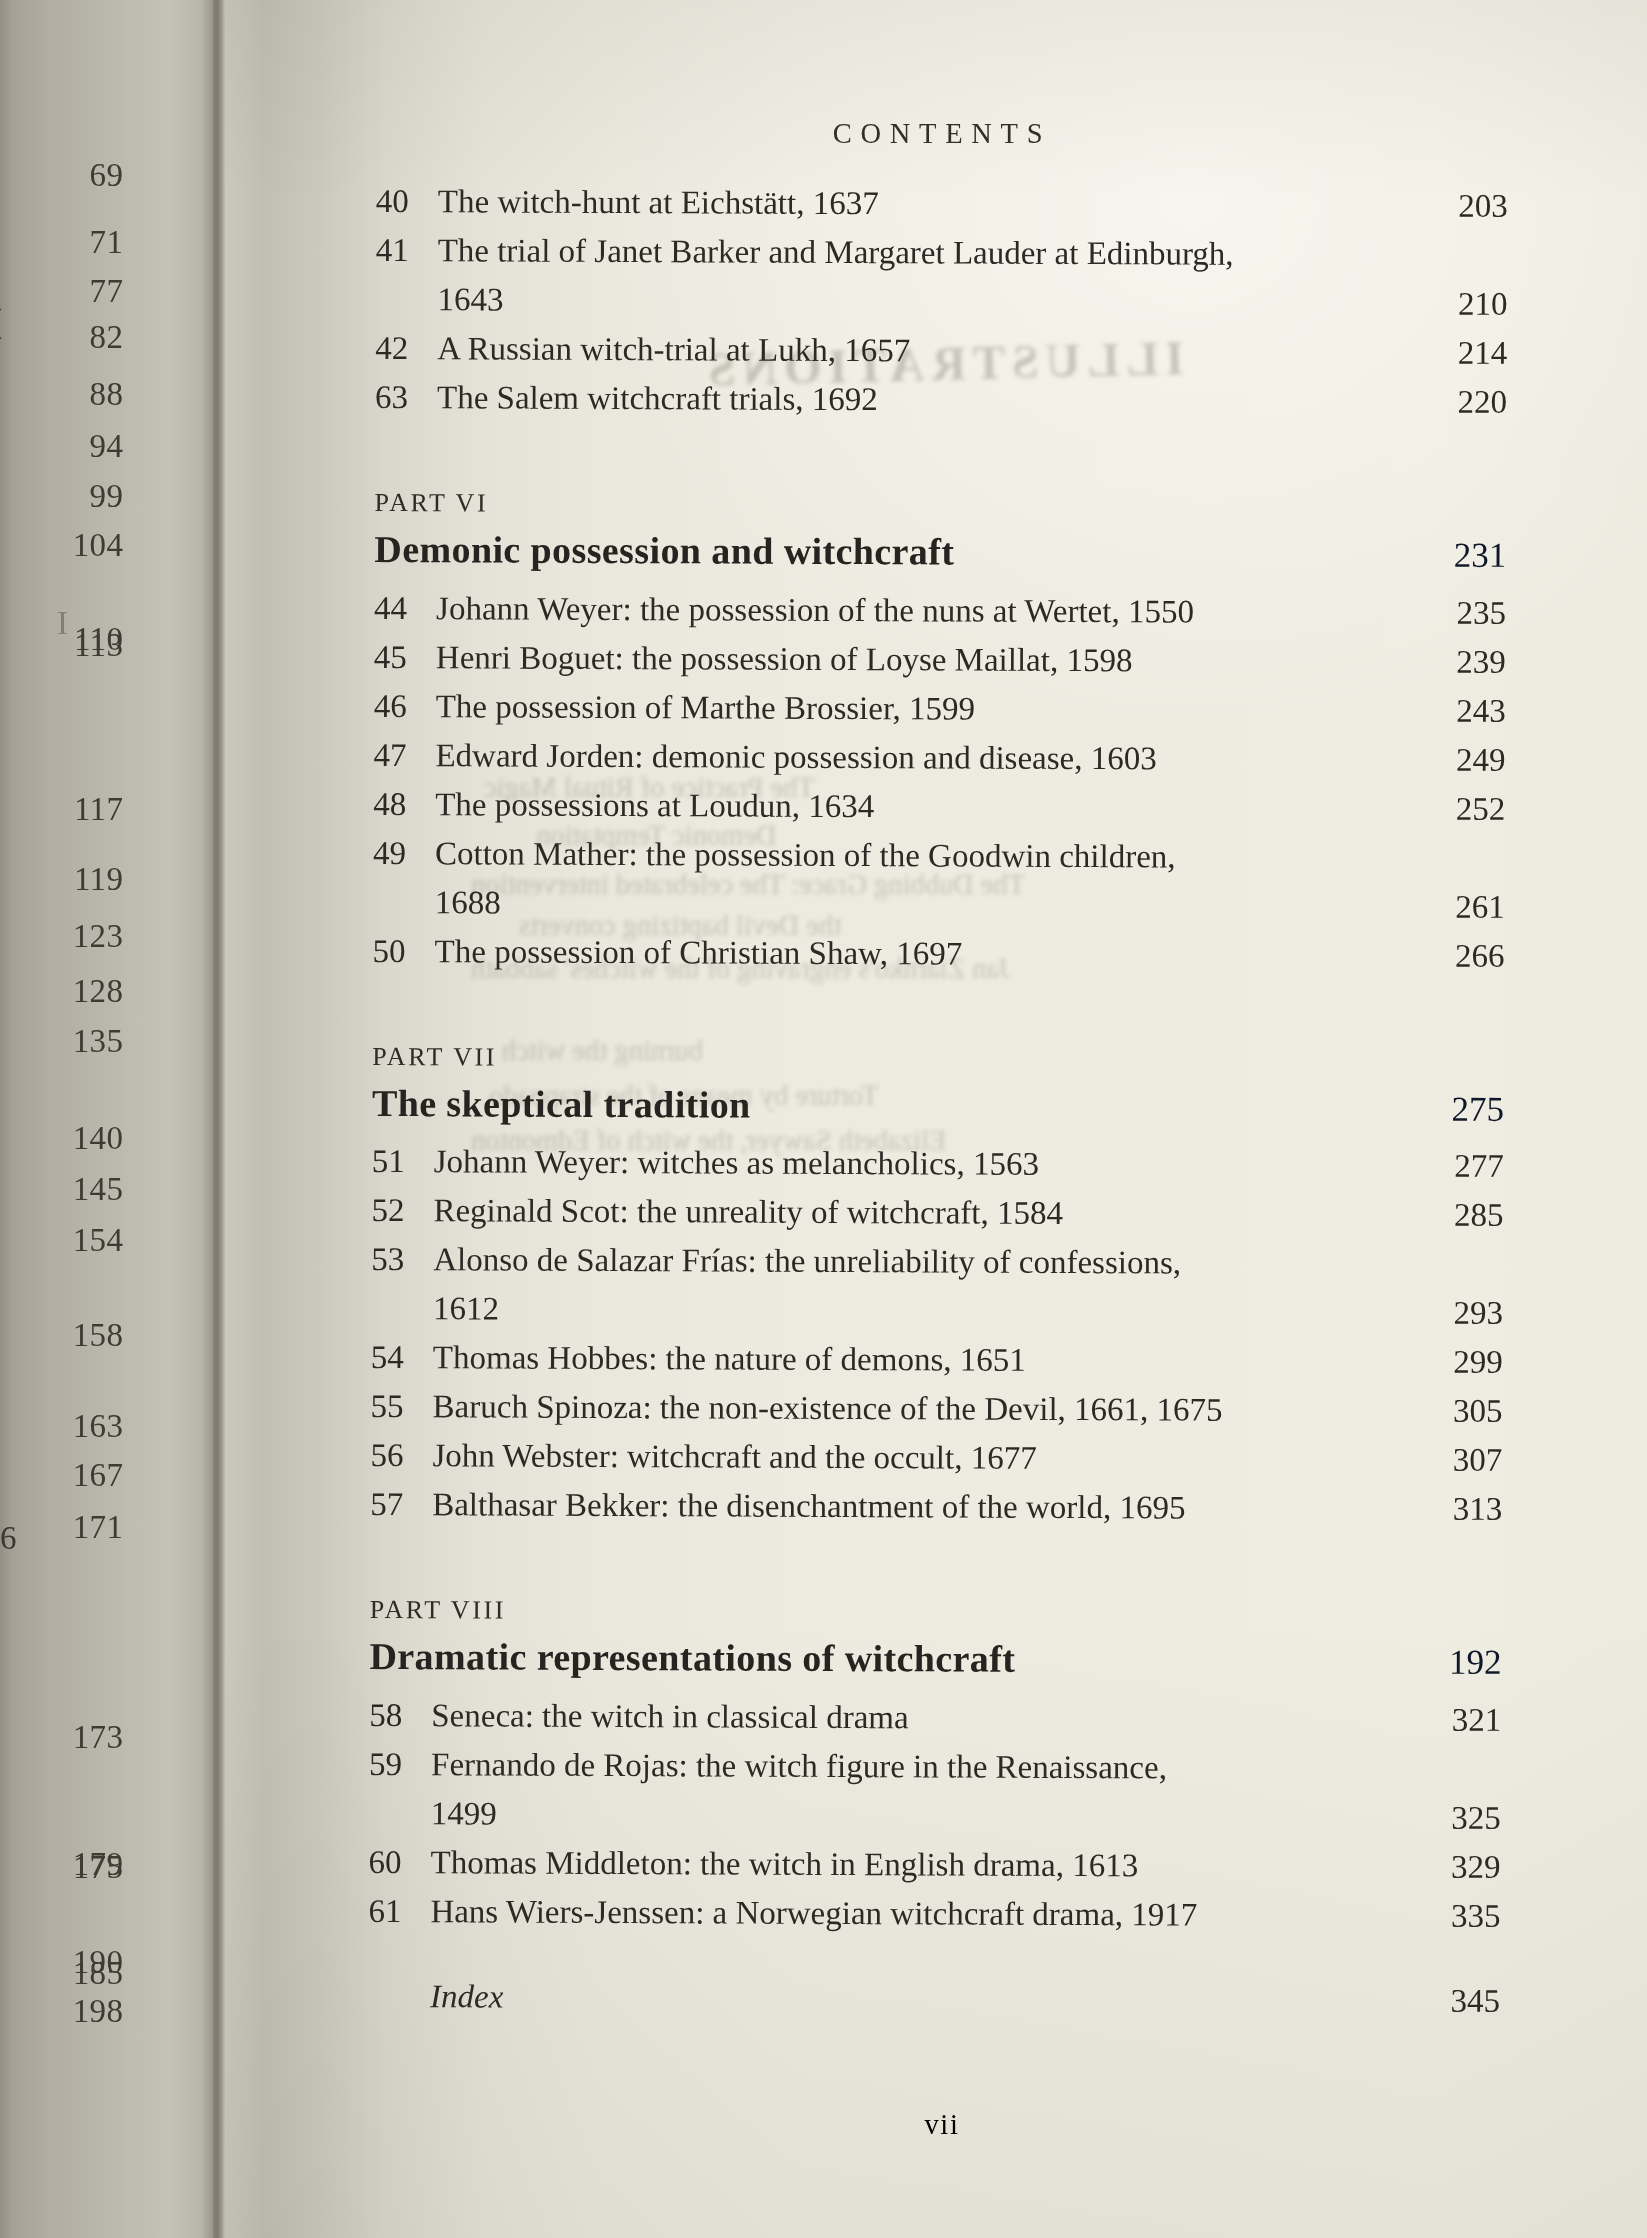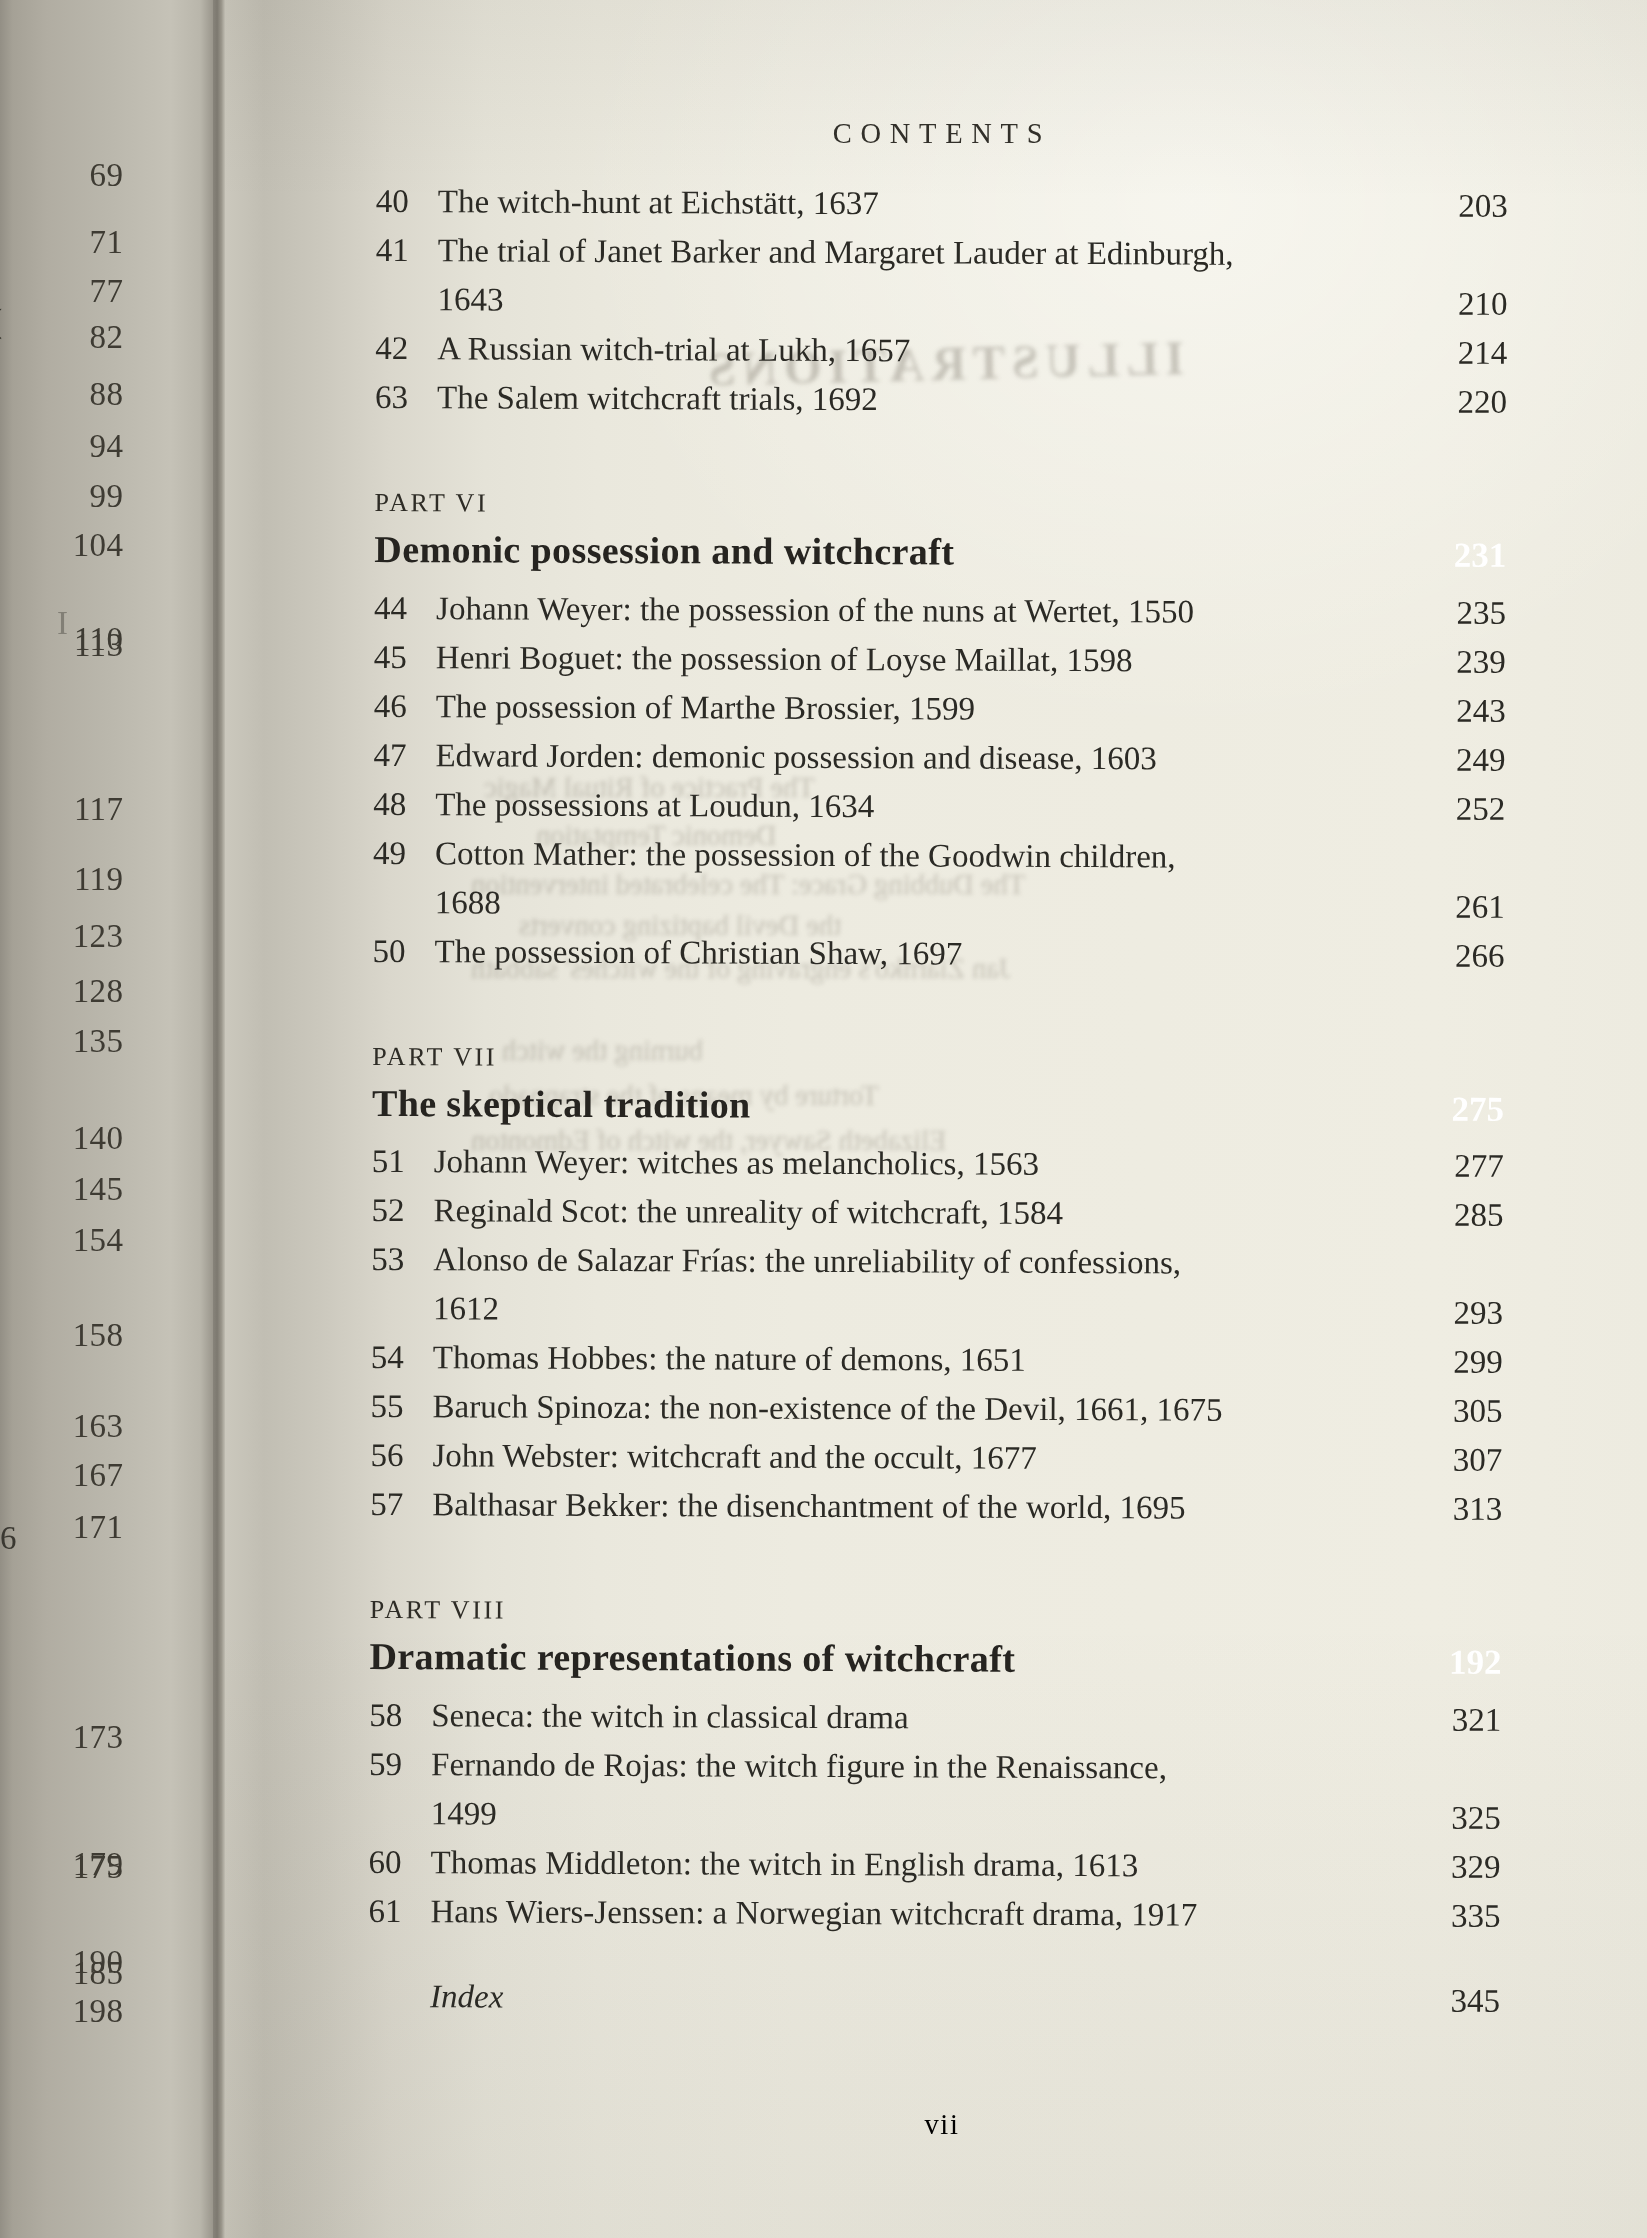--- a/index.html
+++ b/index.html
@@ -65,21 +65,21 @@
   }
   .row .num{grid-column:1;grid-row:1;}
   .row .title{grid-column:2;grid-row:1;}
   .row .cont{grid-column:2;grid-row:2;}
   .row .pg{grid-column:3;grid-row:1 / span 2;align-self:end;text-align:right;}
   .row .num:empty,.row .pg:empty,.row .cont:empty{display:none;}
   .row.k-plabel{margin-top:61px;}
   .row.k-plabel .title{grid-column:1 / span 2;font-size:26px;letter-spacing:2.6px;line-height:40px;color:#2e2c26;}
   .row.k-ptitle{margin-bottom:8.7px;}
   .row.k-ptitle .title{grid-column:1 / span 2;font-size:38px;font-weight:bold;letter-spacing:0.4px;line-height:52px;color:#262420;}
-  .row.k-ptitle .pg{font-size:35px;font-weight:bold;color:#ffffff;}
+  .row.k-ptitle .pg{font-size:35px;font-weight:normal;color:#0f172a;}
   .row.k-index{margin-top:36px;}
   .row.k-index .title{font-style:italic;}
   .folio{
     position:absolute;top:2109px;left:376px;width:1132px;z-index:5;
     text-align:center;font-size:28.5px;letter-spacing:1.7px;color:#000000;
   }
 </style>
 </head>
 <body>
 

